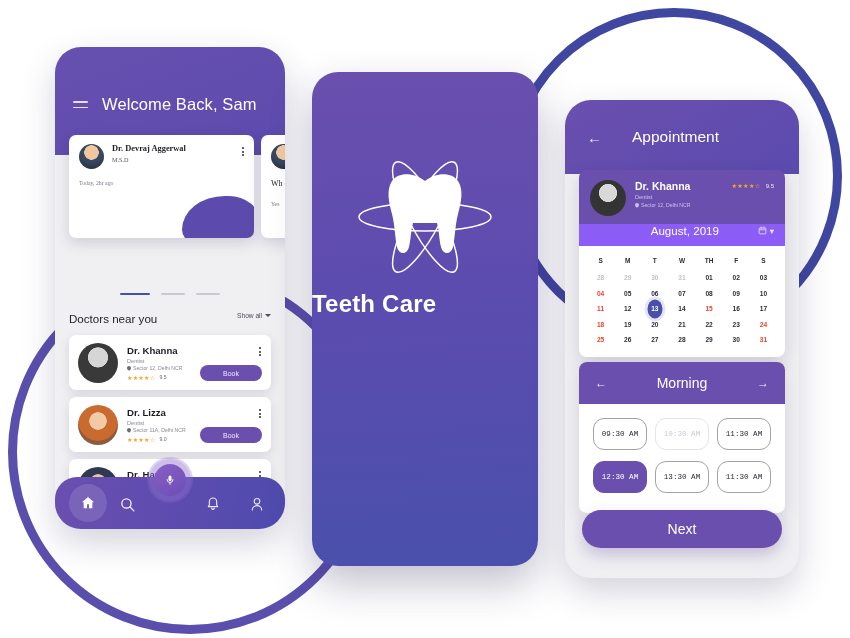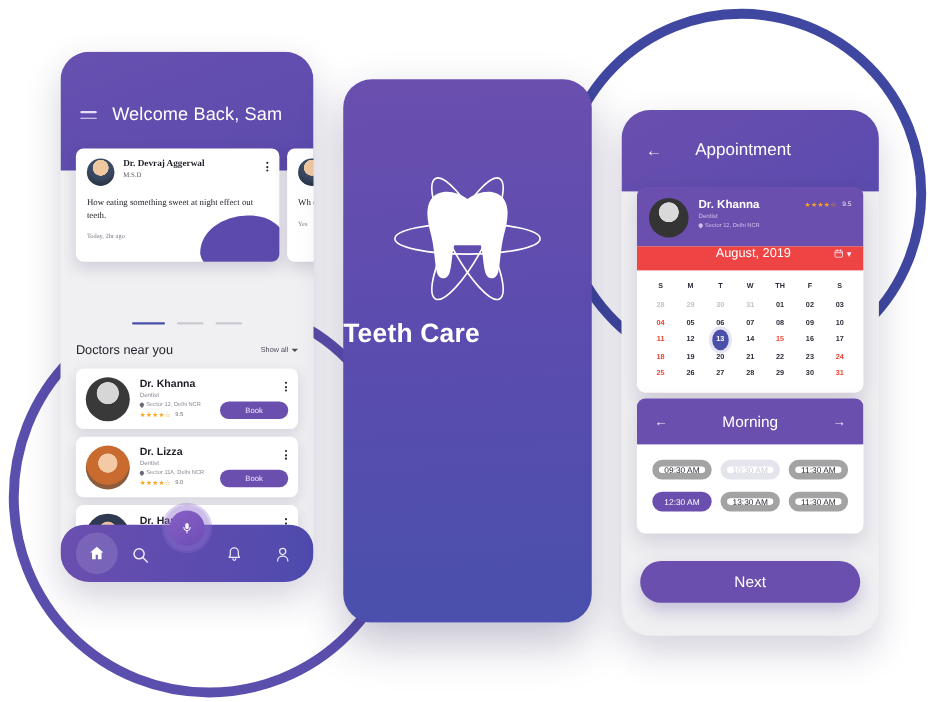--- a/index.html
+++ b/index.html
@@ -60,21 +60,21 @@
   .news-sub { font-size:6.2px; color:#565663; margin-top:1px; }
   .dots-v { margin-left:auto; display:flex; flex-direction:column; gap:1.7px; padding-top:3px; }
   .dots-v i { width:2px; height:2px; background:#2a2a34; border-radius:50%; display:block; }
   .news-body { font-size:8px; color:#25252f; line-height:1.45; margin-top:9px; }
   .news-time { font-size:5.8px; color:#7b7b88; margin-top:11px; }
 
   .pager { position:absolute; left:0; top:246px; width:100%; display:flex; justify-content:center; gap:11px; }
   .pager i { display:block; height:2.4px; border-radius:2px; background:#c9c9d2; }
   .pager i.on { background:#4A4FA8; }
 
-  .near-row { position:absolute; left:14px; top:265px; width:202px; display:flex; align-items:center; }
+  .near-row { position:absolute; left:14px; top:265px; width:202px; display:flex; align-items:flex-start; }
   .near-title { font-size:11.6px; color:#23232d; }
   .show-all { margin-left:auto; font-size:6.6px; color:#4a4a57; display:flex; align-items:center; gap:3px; }
   .caret { width:0;height:0;border-left:3px solid transparent;border-right:3px solid transparent;border-top:3.4px solid #4a4a57; }
 
   .doc-list { position:absolute; left:14px; top:288px; width:202px; display:flex; flex-direction:column; gap:7px; }
   .doc-card { position:relative; height:55px; background:#fff; border-radius:7px;
               box-shadow:0 4px 11px rgba(45,30,90,.13); display:flex; align-items:center; padding:0 9px; }
   .doc-av { width:40px; height:40px; border-radius:50%; flex:none; }
   #av-khanna   { background: radial-gradient(circle at 50% 36%, #d6d6d6 0 30%, #39393c 32% 100%); filter:grayscale(1); }
   #av-lizza    { background: radial-gradient(circle at 50% 40%, #f3c9a6 0 27%, #c96a2e 29% 62%, #8e5b3c 64% 100%); }
@@ -140,21 +140,21 @@
   .appt-av { width:36px; height:36px; border-radius:50%; flex:none;
              background: radial-gradient(circle at 50% 36%, #d9d9d9 0 30%, #343438 32% 100%); filter:grayscale(1); }
   .appt-meta { margin-left:9px; }
   .appt-name { font-size:10.5px; font-weight:bold; color:#fff; line-height:1.2; }
   .appt-role { font-size:5.6px; color:#cbc0e8; margin-top:1.5px; }
   .appt-loc  { font-size:5.2px; color:#cbc0e8; margin-top:1.5px; display:flex; align-items:center; gap:2px; }
   .pin-l { width:4px;height:4px;background:#cbc0e8;border-radius:50% 50% 50% 0; transform:rotate(-45deg); display:block; }
   .appt-rate { margin-left:auto; display:flex; align-items:center; gap:3px; padding-top:2px; }
   .appt-rate .stars { font-size:6.2px; }
   .appt-rate .rate-num { color:#efe9fb; font-size:6px; }
-  .month-row { background:#ef4444; padding:0 11px 9px 11px; display:flex; align-items:center; }
+  .month-row { background:#8b5cf6; padding:0 11px 9px 11px; display:flex; align-items:center; }
   .month-label { flex:1; text-align:center; color:#fff; font-size:11.6px; margin-left:22px; }
   .cal-ico { display:flex; align-items:center; gap:3px; color:#efe9fb; font-size:8.5px; }
 
   .cal { background:#fff; padding:8px 8px 9px 8px; }
   .cal-row { display:grid; grid-template-columns: repeat(7,1fr); }
   .cal-dow { font-size:6.5px; color:#2c2c38; text-align:center; padding:3px 0 6px 0; font-weight:bold; }
   .cal-cell { position:relative; height:15.5px; display:flex; align-items:center; justify-content:center;
               font-size:6.6px; color:#2c2c38; font-weight:bold; }
   .cal-cell.mut { color:#c2c2cc; }
   .cal-cell.wk  { color:#f0432f; }
@@ -162,22 +162,22 @@
   .cal-cell.sel::before { content:""; position:absolute; left:50%; top:50%; transform:translate(-50%,-50%);
     width:15px; height:19px; border-radius:50%; background:#4A4FA8; box-shadow:0 0 0 3px rgba(120,110,200,.18); z-index:0; }
   .cal-cell.sel span { position:relative; z-index:1; }
 
   .slot-card { position:absolute; left:14px; top:262px; width:206px; border-radius:8px; overflow:hidden;
                background:#fff; box-shadow:0 7px 18px rgba(45,30,90,.15); }
   .slot-head { background:#6B4FAE; height:42px; display:flex; align-items:center; padding:0 16px; }
   .slot-head .ar { color:#efe9fb; font-size:12px; }
   .slot-head .ttl { flex:1; text-align:center; color:#fff; font-size:14px; }
   .slot-grid { padding:14px 14px 20px 14px; display:grid; grid-template-columns: repeat(3,1fr); gap:11px 8px; }
-  .slot { height:18px; border-radius:11px; border:6px solid #a3a3a3; background:#fff;
-          font-size:7.6px; color:#2a2a35; display:flex; align-items:center; justify-content:center; font-family:Liberation Sans, sans-serif; }
+  .slot { height:32px; border-radius:11px; border:1px solid #a3a3a3; background:#fff;
+          font-size:7.6px; color:#2a2a35; display:flex; align-items:center; justify-content:center; font-family:Liberation Mono, monospace; }
   .slot.dim { border-color:#e4e4ec; color:#cbcbd6; }
   .slot.on  { background:#6B4FAE; border-color:#6B4FAE; color:#fff; }
 
   .next-btn { position:absolute; left:17px; bottom:30px; width:200px; height:38px; border-radius:19px;
               background:#6B4FAE; border:none; color:#fff; font-size:14px; font-family:inherit;
               box-shadow:0 7px 16px rgba(70,45,140,.25); }
 </style>
 </head>
 <body>
 
@@ -205,21 +205,20 @@
             <div>
               <div class="news-name">Dr. Devraj Aggerwal</div>
               <div class="news-sub">M.S.D</div>
             </div>
             <span class="dots-v">
                 <i></i>
                 <i></i>
                 <i></i>
               </span>
           </div>
-          <div class="news-body">How eating something sweet at night effect out teeth.</div>
           <div class="news-time">Today, 2hr ago</div>
         </div>
       </div>
       <div class="news-card" id="news-2">
 
         <div class="news-inner">
           <div class="news-top">
             <div class="news-av"></div>
             <div>
               <div class="news-name"></div>

